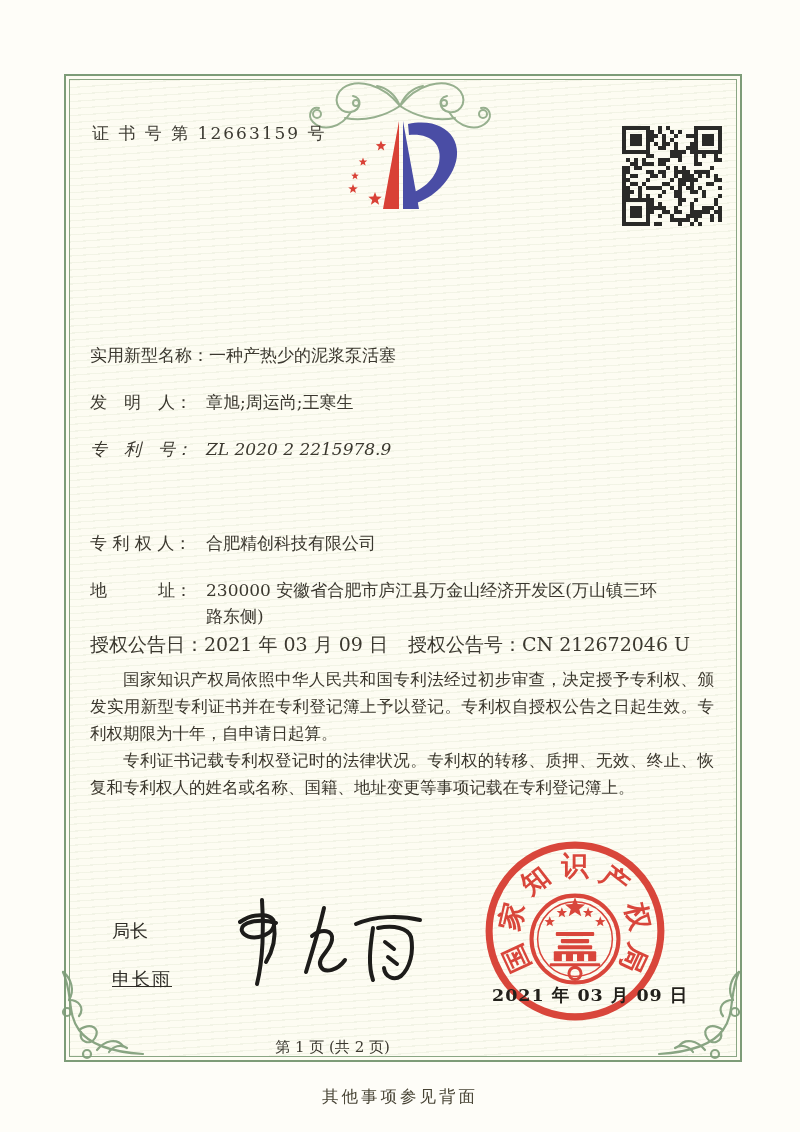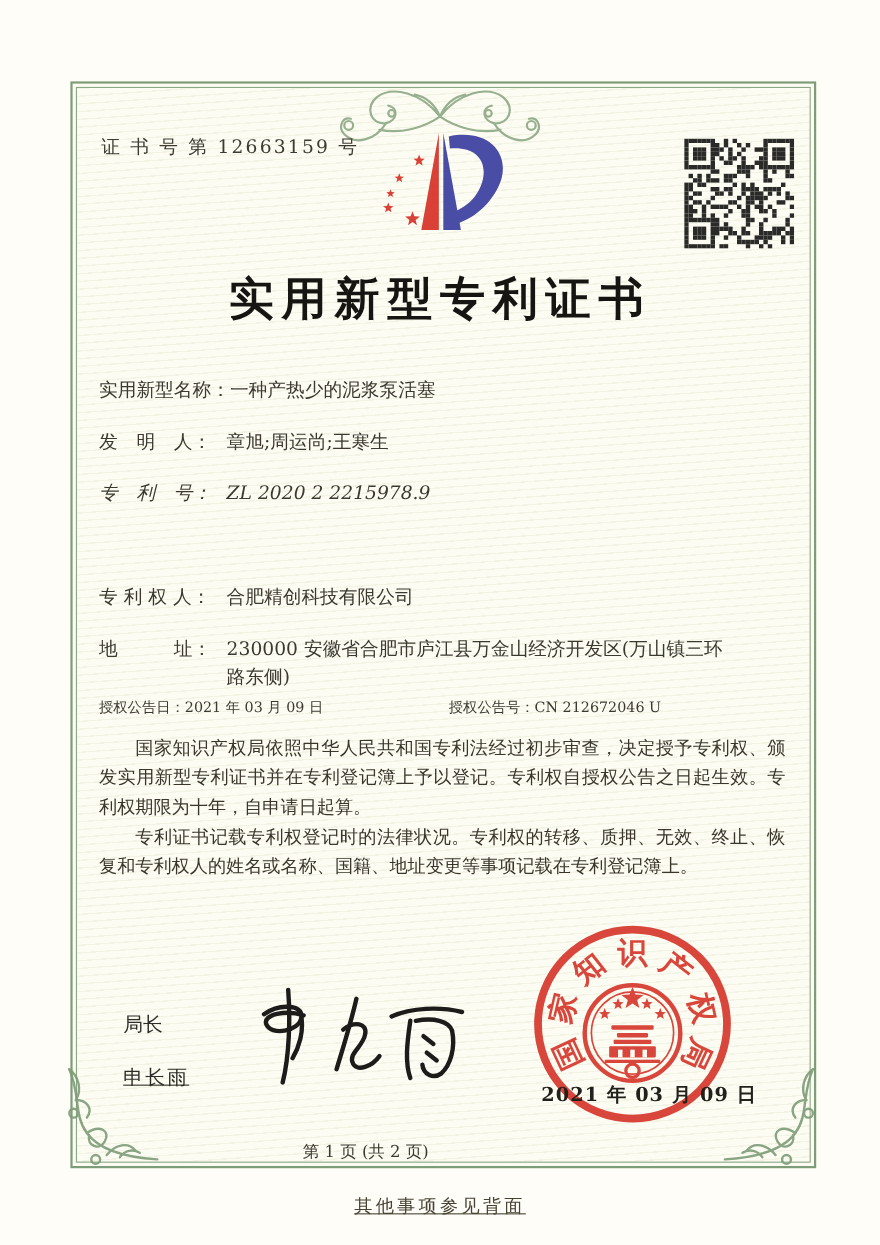--- a/index.html
+++ b/index.html
@@ -37,37 +37,37 @@
     position:absolute;left:0;top:244px;width:800px;text-align:center;
     font-size:41px;font-weight:600;letter-spacing:7px;color:#171512;z-index:4;
   }
   
   .field{position:absolute;left:90px;font-size:17px;line-height:26px;color:#3b382f;
          display:flex;z-index:4;}
   .field .lbl{flex:0 0 116px;white-space:nowrap;}
   .field .val{width:460px;}
   .f1{top:342px;} .f2{top:389px;} .f3{top:436px;font-style:italic;} .f4{top:483px;}
   .f5{top:530px;} .f6{top:577px;}
-  .grant-row{position:absolute;left:90px;top:631px;width:640px;font-size:13px;line-height:26px;color:#3b382f;z-index:4;}
+  .grant-row{position:absolute;left:90px;top:631px;width:640px;font-size:19px;line-height:26px;color:#3b382f;z-index:4;}
   .grant-no{position:absolute;left:318px;top:0;white-space:nowrap;}
   
   .body-text{
     position:absolute;left:90px;top:666px;width:624px;z-index:4;
     font-size:16.5px;line-height:27px;color:#3a362c;text-align:justify;
   }
   .body-text p{margin:0;text-indent:2em;}
   
   .officer-title{position:absolute;left:112px;top:919px;font-size:18px;color:#2e2c26;z-index:4;}
   .officer-name{position:absolute;left:112px;top:967px;font-size:18px;letter-spacing:2px;color:#2e2c26;z-index:4;text-decoration:underline;}
   .signature{position:absolute;left:222px;top:890px;width:208px;height:102px;z-index:4;}
   .seal{position:absolute;left:479px;top:835px;width:192px;height:192px;z-index:4;opacity:0.92;}
   .seal-date{position:absolute;left:492px;top:983px;font-size:17.5px;letter-spacing:1px;color:#22201b;z-index:5;font-weight:600;}
   
   .page-num{position:absolute;left:0;top:1038px;width:665px;text-align:center;font-size:15px;color:#3b382f;z-index:4;}
-  .back-note{position:absolute;left:0;top:1086px;width:800px;text-align:center;font-size:16.5px;color:#474334;letter-spacing:3px;text-decoration:underline;}
+  .back-note{position:absolute;left:0;top:1086px;width:800px;text-align:center;font-size:16.5px;color:#474334;letter-spacing:3px;}
   svg{display:block;}
 </style>
 </head>
 <body>
 
 <div class="page">
 
   <div class="frame">
     <div class="frame-inner"></div>
   </div>
@@ -427,21 +427,20 @@
         <rect x="20" y="96" width="4" height="4"></rect>
         <rect x="24" y="96" width="4" height="4"></rect>
         <rect x="32" y="96" width="4" height="4"></rect>
         <rect x="36" y="96" width="4" height="4"></rect>
         <rect x="56" y="96" width="4" height="4"></rect>
         <rect x="68" y="96" width="4" height="4"></rect>
         <rect x="76" y="96" width="4" height="4"></rect>
       </g>
   </svg>
 
-  <div class="title">实用新型专利证书</div>
 
   <div class="field f2">
     <span class="lbl">发　明　人：</span>
     <span class="val">章旭;周运尚;王寒生</span>
   </div>
   <div class="field f1">
     <span class="lbl">实用新型名称：</span>
     <span class="val">一种产热少的泥浆泵活塞</span>
   </div>
   <div class="field f3">

